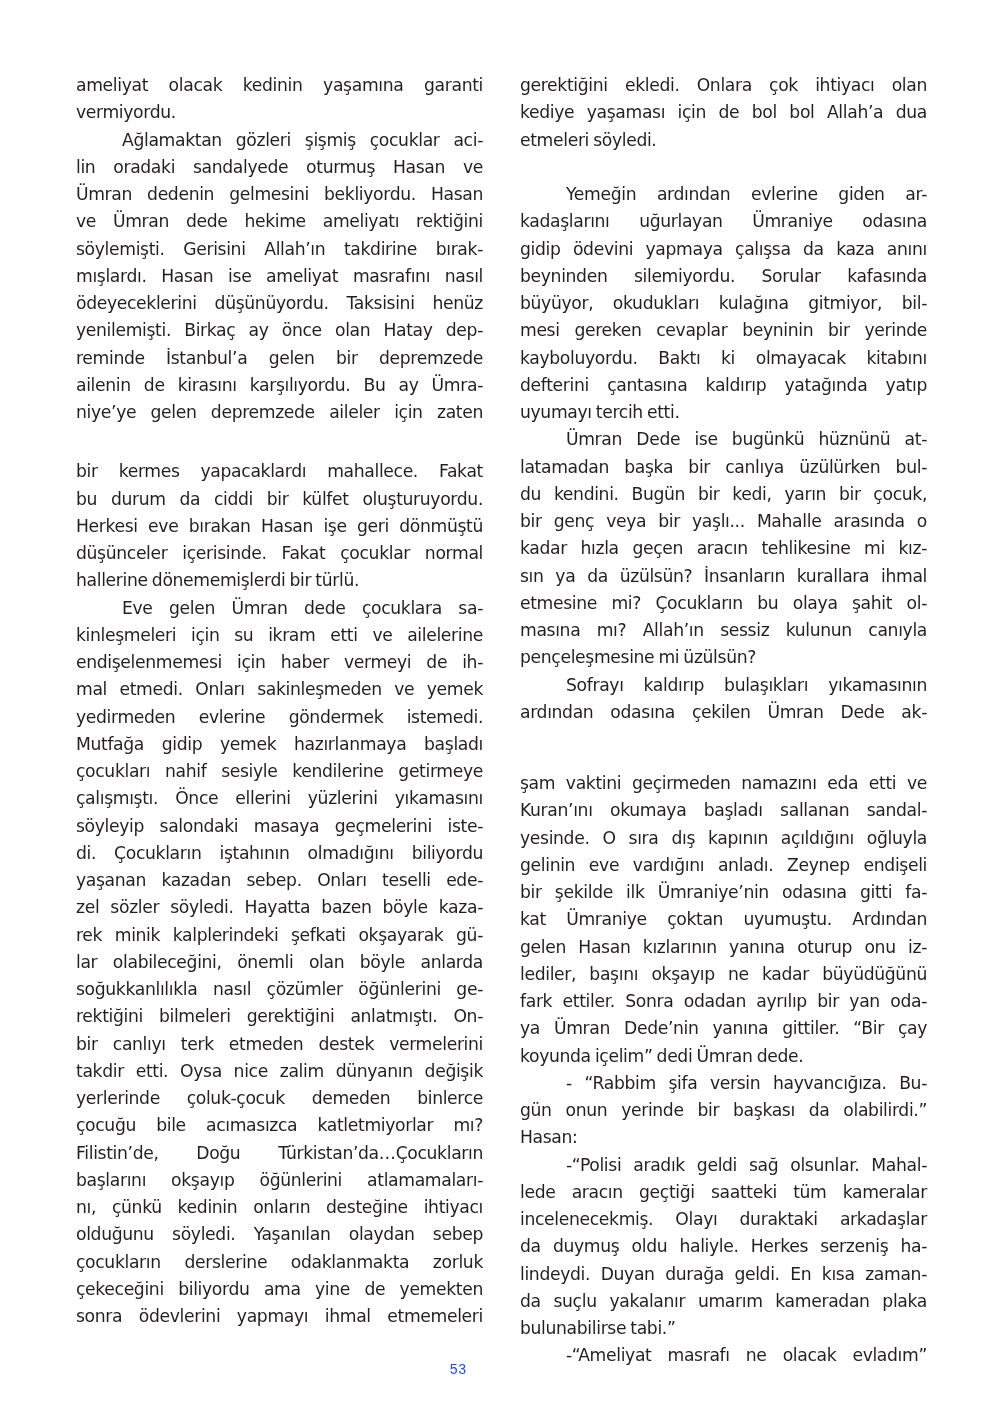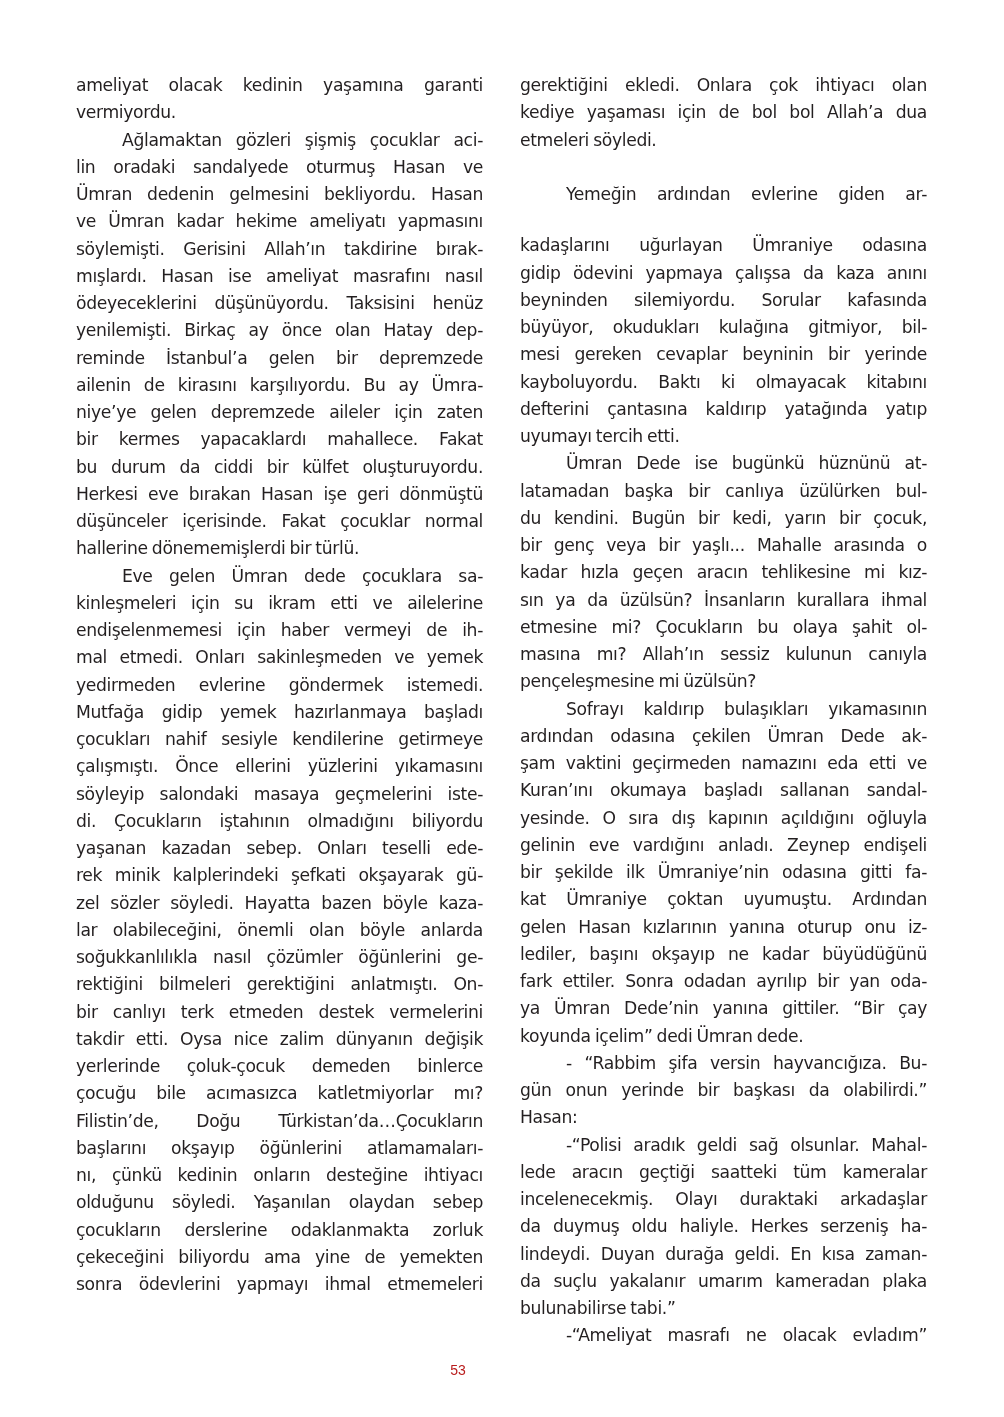--- a/index.html
+++ b/index.html
@@ -20,61 +20,61 @@
     letter-spacing: -0.35px;
     word-spacing: -1px;
     overflow: visible;
   }
   .line.last { text-align-last: left; }
   .line.indent { padding-left: 46px; }
   .line.gap { height: 27.25px; }
   .page-number {
     position: absolute; left: 0; width: 916px; top: 1362px;
     text-align: center;
-    font-family: Liberation Sans, sans-serif;
+    font-family: Liberation Mono, monospace;
     font-size: 14px;
-    color: #b91c1c;
+    color: #1d4ed8;
   }
 </style>
 </head>
 <body>
 
 <div class="page">
   <div class="col col-left" id="col-left">
       <div class="line" style="white-space: nowrap;">ameliyat olacak kedinin yaşamına garanti</div>
       <div class="line last" style="white-space: nowrap;">vermiyordu.</div>
       <div class="line indent" style="white-space: nowrap;">Ağlamaktan gözleri şişmiş çocuklar aci-</div>
       <div class="line" style="white-space: nowrap;">lin oradaki sandalyede oturmuş Hasan ve</div>
       <div class="line" style="white-space: nowrap;">Ümran dedenin gelmesini bekliyordu. Hasan</div>
-      <div class="line" style="white-space: nowrap;">ve Ümran kadar hekime ameliyatı yapmasını</div>
+      <div class="line" style="white-space: nowrap;">ve Ümran dede hekime ameliyatı rektiğini</div>
       <div class="line" style="white-space: nowrap;">söylemişti. Gerisini Allah’ın takdirine bırak-</div>
       <div class="line" style="white-space: nowrap;">mışlardı. Hasan ise ameliyat masrafını nasıl</div>
       <div class="line" style="white-space: nowrap;">ödeyeceklerini düşünüyordu. Taksisini henüz</div>
       <div class="line" style="white-space: nowrap;">yenilemişti. Birkaç ay önce olan Hatay dep-</div>
       <div class="line" style="white-space: nowrap;">reminde İstanbul’a gelen bir depremzede</div>
       <div class="line" style="white-space: nowrap;">ailenin de kirasını karşılıyordu. Bu ay Ümra-</div>
       <div class="line" style="white-space: nowrap;">niye’ye gelen depremzede aileler için zaten</div>
-      <div class="line" style="white-space: nowrap;">bir kermes yapacaklardı mahallece. Fakat</div>
+      <div class="line" style="white-space: nowrap; margin-top: 32px;">bir kermes yapacaklardı mahallece. Fakat</div>
       <div class="line" style="white-space: nowrap;">bu durum da ciddi bir külfet oluşturuyordu.</div>
       <div class="line" style="white-space: nowrap;">Herkesi eve bırakan Hasan işe geri dönmüştü</div>
       <div class="line" style="white-space: nowrap;">düşünceler içerisinde. Fakat çocuklar normal</div>
       <div class="line last" style="white-space: nowrap;">hallerine dönememişlerdi bir türlü.</div>
       <div class="line indent" style="white-space: nowrap;">Eve gelen Ümran dede çocuklara sa-</div>
       <div class="line" style="white-space: nowrap;">kinleşmeleri için su ikram etti ve ailelerine</div>
       <div class="line" style="white-space: nowrap;">endişelenmemesi için haber vermeyi de ih-</div>
       <div class="line" style="white-space: nowrap;">mal etmedi. Onları sakinleşmeden ve yemek</div>
       <div class="line" style="white-space: nowrap;">yedirmeden evlerine göndermek istemedi.</div>
       <div class="line" style="white-space: nowrap;">Mutfağa gidip yemek hazırlanmaya başladı</div>
       <div class="line" style="white-space: nowrap;">çocukları nahif sesiyle kendilerine getirmeye</div>
       <div class="line" style="white-space: nowrap;">çalışmıştı. Önce ellerini yüzlerini yıkamasını</div>
       <div class="line" style="white-space: nowrap;">söyleyip salondaki masaya geçmelerini iste-</div>
       <div class="line" style="white-space: nowrap;">di. Çocukların iştahının olmadığını biliyordu</div>
       <div class="line" style="white-space: nowrap;">yaşanan kazadan sebep. Onları teselli ede-</div>
+      <div class="line" style="white-space: nowrap;">zel sözler söyledi. Hayatta bazen böyle kaza-</div>
       <div class="line" style="white-space: nowrap;">rek minik kalplerindeki şefkati okşayarak gü-</div>
-      <div class="line" style="white-space: nowrap;">zel sözler söyledi. Hayatta bazen böyle kaza-</div>
       <div class="line" style="white-space: nowrap;">lar olabileceğini, önemli olan böyle anlarda</div>
       <div class="line" style="white-space: nowrap;">soğukkanlılıkla nasıl çözümler öğünlerini ge-</div>
       <div class="line" style="white-space: nowrap;">rektiğini bilmeleri gerektiğini anlatmıştı. On-</div>
       <div class="line" style="white-space: nowrap;">bir canlıyı terk etmeden destek vermelerini</div>
       <div class="line" style="white-space: nowrap;">takdir etti. Oysa nice zalim dünyanın değişik</div>
       <div class="line" style="white-space: nowrap;">yerlerinde çoluk-çocuk demeden binlerce</div>
       <div class="line" style="white-space: nowrap;">çocuğu bile acımasızca katletmiyorlar mı?</div>
       <div class="line" style="white-space: nowrap;">Filistin’de, Doğu Türkistan’da…Çocukların</div>
       <div class="line" style="white-space: nowrap;">başlarını okşayıp öğünlerini atlamamaları-</div>
       <div class="line" style="white-space: nowrap;">nı, çünkü kedinin onların desteğine ihtiyacı</div>
@@ -82,40 +82,40 @@
       <div class="line" style="white-space: nowrap;">çocukların derslerine odaklanmakta zorluk</div>
       <div class="line" style="white-space: nowrap;">çekeceğini biliyordu ama yine de yemekten</div>
       <div class="line" style="white-space: nowrap;">sonra ödevlerini yapmayı ihmal etmemeleri</div>
     </div>
   <div class="col col-right" id="col-right">
       <div class="line" style="white-space: nowrap;">gerektiğini ekledi. Onlara çok ihtiyacı olan</div>
       <div class="line" style="white-space: nowrap;">kediye yaşaması için de bol bol Allah’a dua</div>
       <div class="line last" style="white-space: nowrap;">etmeleri söyledi.</div>
       <div class="line last gap" style="white-space: nowrap;"></div>
       <div class="line indent" style="white-space: nowrap;">Yemeğin ardından evlerine giden ar-</div>
-      <div class="line" style="white-space: nowrap; margin-top: 24px;">kadaşlarını uğurlayan Ümraniye odasına</div>
+      <div class="line" style="white-space: nowrap;">kadaşlarını uğurlayan Ümraniye odasına</div>
       <div class="line" style="white-space: nowrap;">gidip ödevini yapmaya çalışsa da kaza anını</div>
       <div class="line" style="white-space: nowrap;">beyninden silemiyordu. Sorular kafasında</div>
       <div class="line" style="white-space: nowrap;">büyüyor, okudukları kulağına gitmiyor, bil-</div>
       <div class="line" style="white-space: nowrap;">mesi gereken cevaplar beyninin bir yerinde</div>
       <div class="line" style="white-space: nowrap;">kayboluyordu. Baktı ki olmayacak kitabını</div>
       <div class="line" style="white-space: nowrap;">defterini çantasına kaldırıp yatağında yatıp</div>
       <div class="line last" style="white-space: nowrap;">uyumayı tercih etti.</div>
       <div class="line indent" style="white-space: nowrap;">Ümran Dede ise bugünkü hüznünü at-</div>
       <div class="line" style="white-space: nowrap;">latamadan başka bir canlıya üzülürken bul-</div>
       <div class="line" style="white-space: nowrap;">du kendini. Bugün bir kedi, yarın bir çocuk,</div>
       <div class="line" style="white-space: nowrap;">bir genç veya bir yaşlı... Mahalle arasında o</div>
       <div class="line" style="white-space: nowrap;">kadar hızla geçen aracın tehlikesine mi kız-</div>
       <div class="line" style="white-space: nowrap;">sın ya da üzülsün? İnsanların kurallara ihmal</div>
       <div class="line" style="white-space: nowrap;">etmesine mi? Çocukların bu olaya şahit ol-</div>
       <div class="line" style="white-space: nowrap;">masına mı? Allah’ın sessiz kulunun canıyla</div>
       <div class="line last" style="white-space: nowrap;">pençeleşmesine mi üzülsün?</div>
       <div class="line indent" style="white-space: nowrap;">Sofrayı kaldırıp bulaşıkları yıkamasının</div>
       <div class="line" style="white-space: nowrap;">ardından odasına çekilen Ümran Dede ak-</div>
-      <div class="line" style="white-space: nowrap;">şam vaktini geçirmeden namazını eda etti ve</div>
+      <div class="line" style="white-space: nowrap; margin-top: 44px;">şam vaktini geçirmeden namazını eda etti ve</div>
       <div class="line" style="white-space: nowrap;">Kuran’ını okumaya başladı sallanan sandal-</div>
       <div class="line" style="white-space: nowrap;">yesinde. O sıra dış kapının açıldığını oğluyla</div>
       <div class="line" style="white-space: nowrap;">gelinin eve vardığını anladı. Zeynep endişeli</div>
       <div class="line" style="white-space: nowrap;">bir şekilde ilk Ümraniye’nin odasına gitti fa-</div>
       <div class="line" style="white-space: nowrap;">kat Ümraniye çoktan uyumuştu. Ardından</div>
       <div class="line" style="white-space: nowrap;">gelen Hasan kızlarının yanına oturup onu iz-</div>
       <div class="line" style="white-space: nowrap;">lediler, başını okşayıp ne kadar büyüdüğünü</div>
       <div class="line" style="white-space: nowrap;">fark ettiler. Sonra odadan ayrılıp bir yan oda-</div>
       <div class="line" style="white-space: nowrap;">ya Ümran Dede’nin yanına gittiler. “Bir çay</div>
       <div class="line last" style="white-space: nowrap;">koyunda içelim” dedi Ümran dede.</div>

